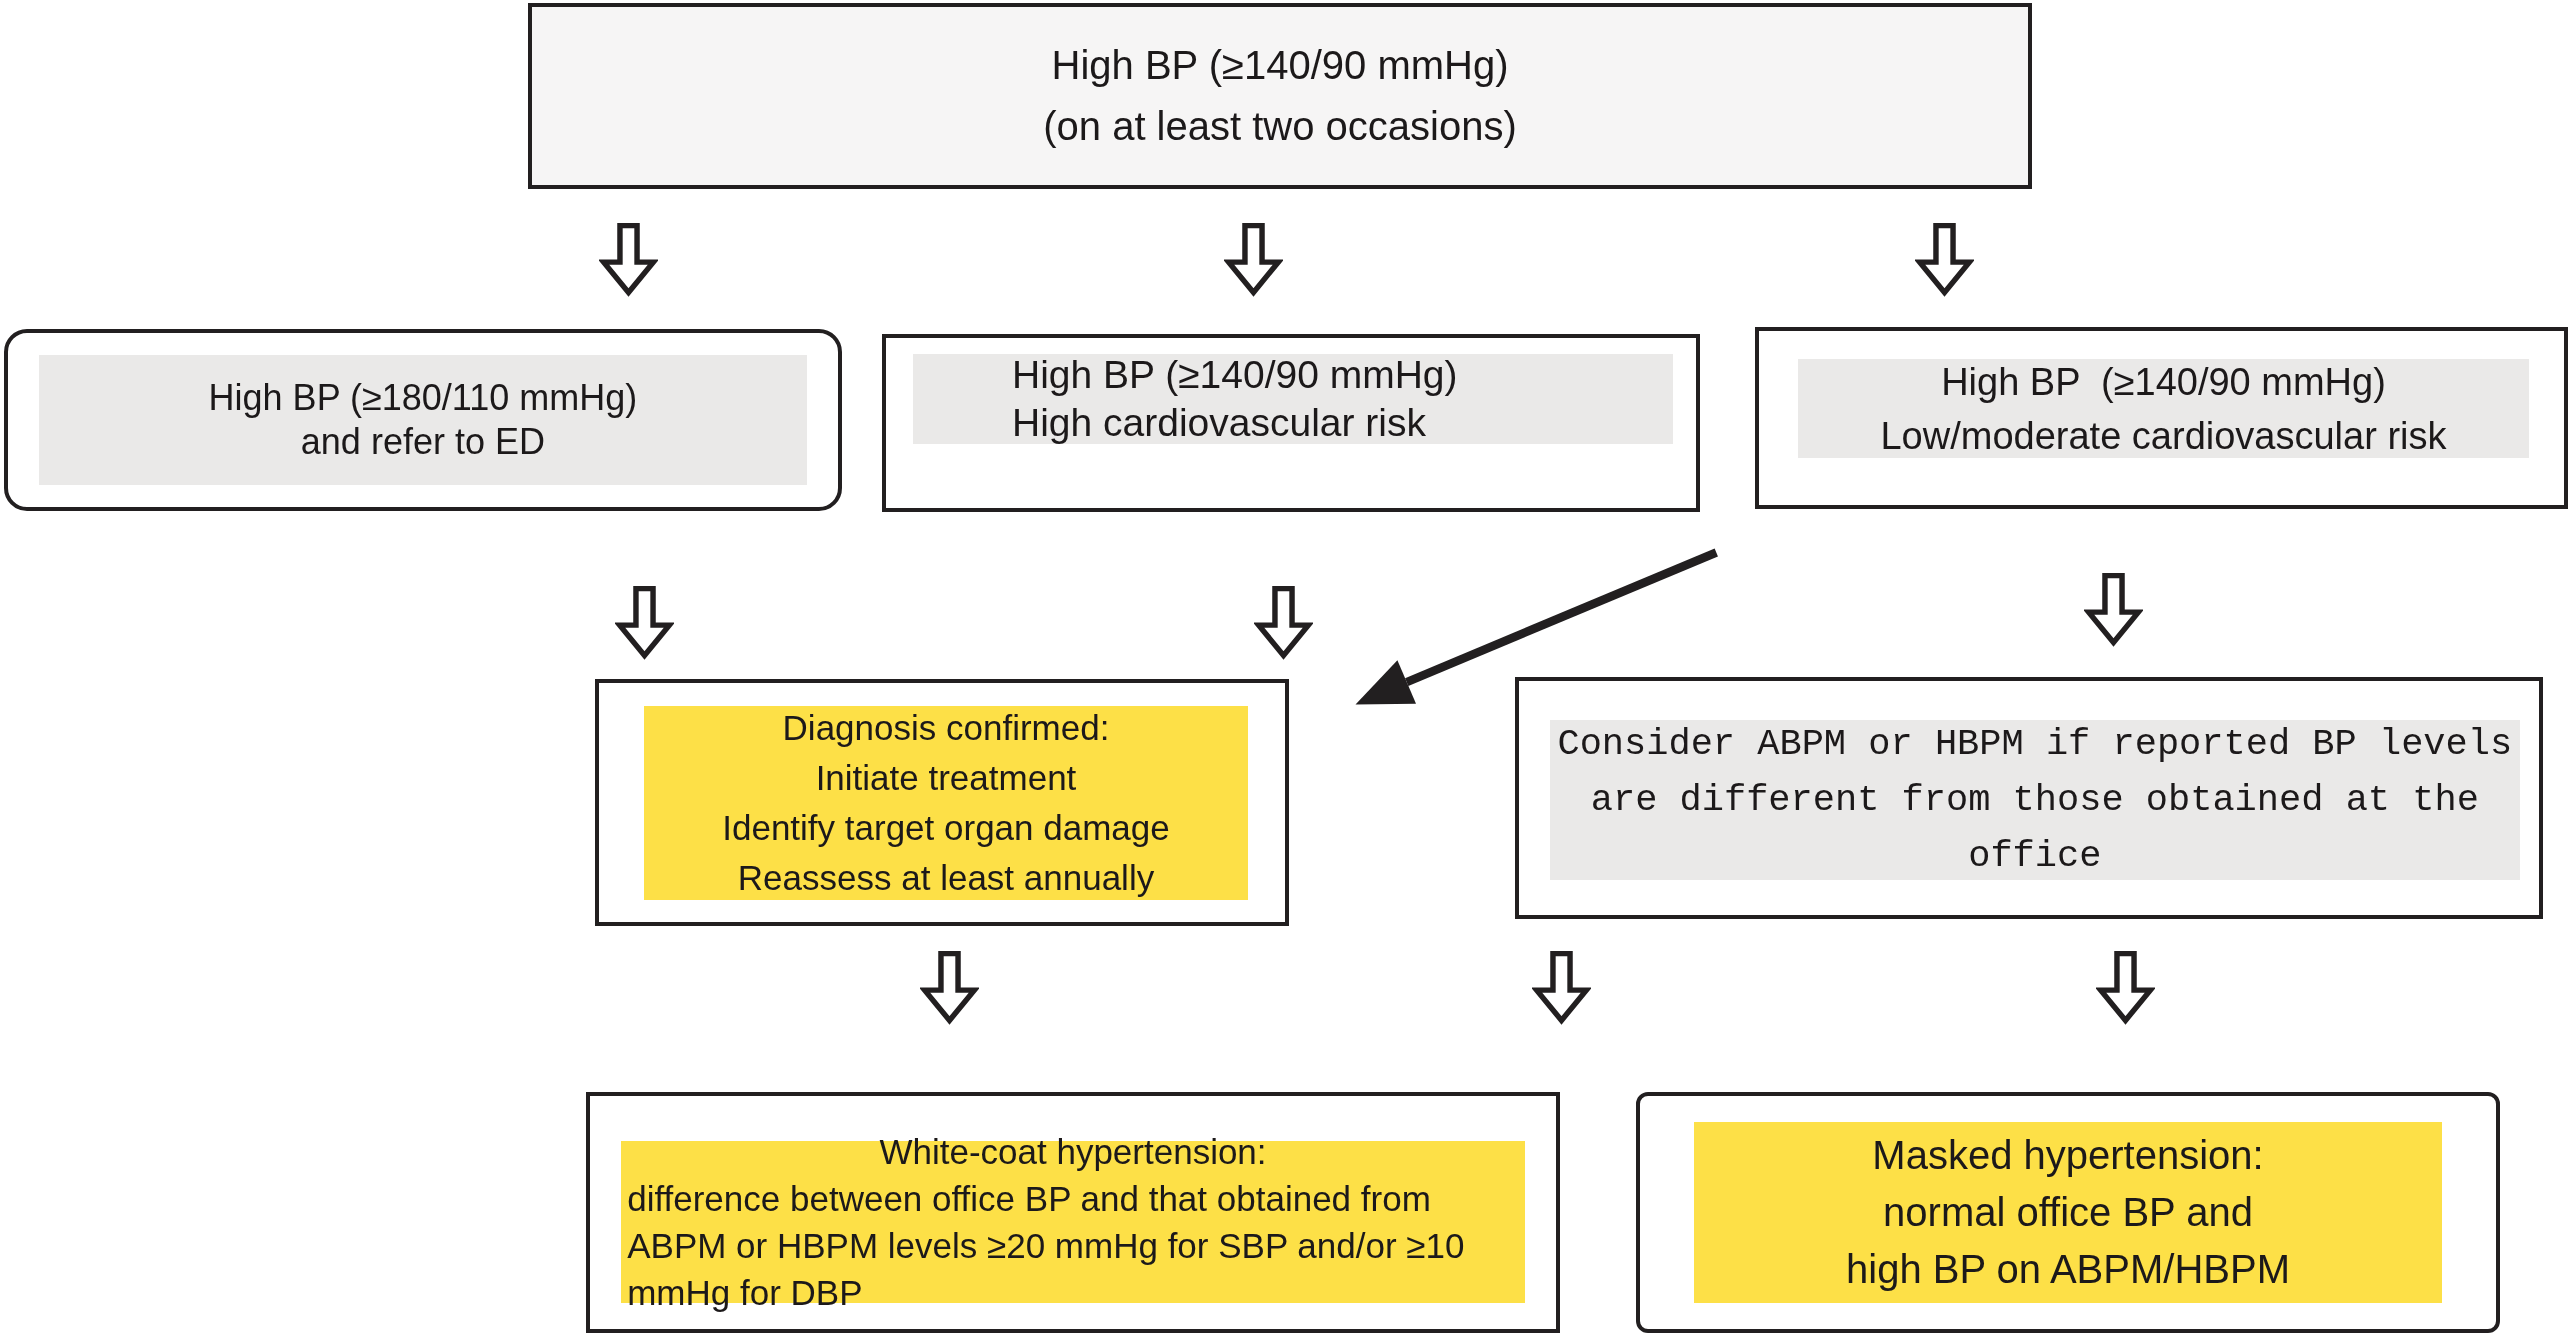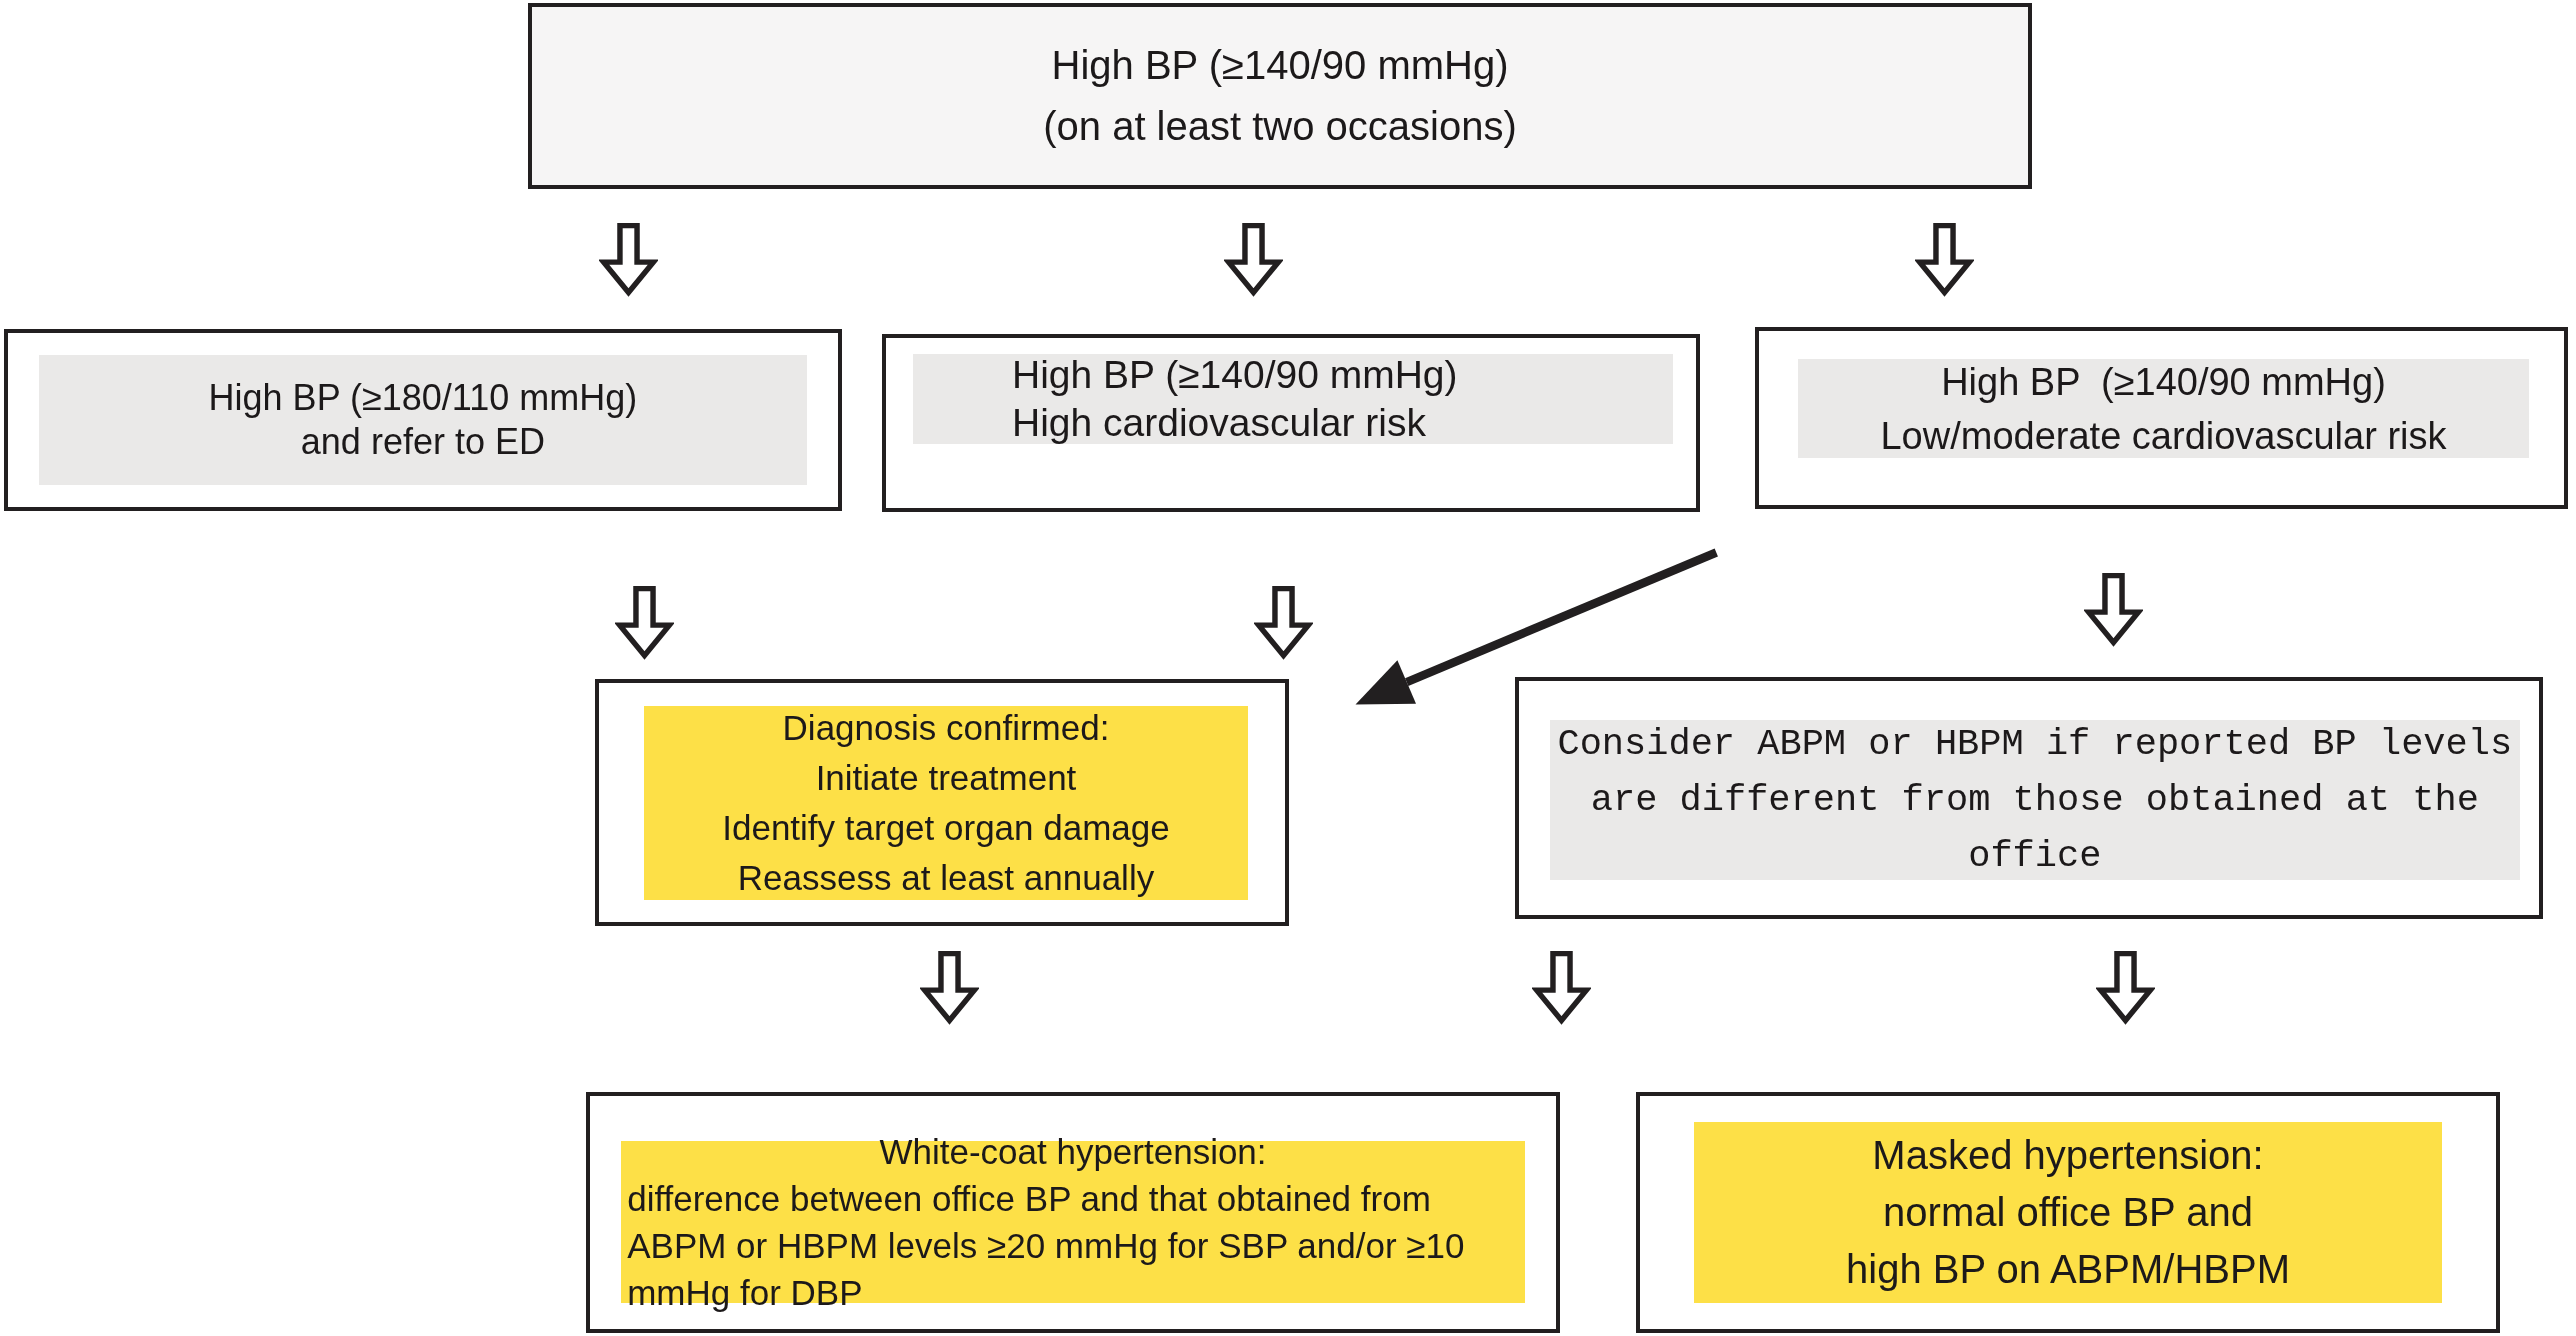--- a/index.html
+++ b/index.html
@@ -32,21 +32,21 @@
   .panel.dark{background:#fde047;}
   .line{white-space:pre-wrap;}
   .c{text-align:center;}
   .l{text-align:left;}
 
   
   #box-screening{left:528px;top:3.1px;width:1504px;height:186px;background:#f6f5f5;}
   #box-screening .txt{font-size:40px;line-height:61px;text-align:center;}
 
   
-  #box-urgency{left:3.9px;top:329px;width:838px;height:182px;}
+  #box-urgency{left:3.9px;top:329px;width:838px;height:182px;border-radius:23px;}
   #box-urgency .panel{left:31px;right:31px;top:22px;bottom:22px;}
   #box-urgency .line{font-size:36px;line-height:44px;}
 
   #box-highrisk{left:882px;top:334px;width:818px;height:178px;}
   #box-highrisk .panel{left:27px;right:23px;top:15.5px;bottom:64px;padding-left:99px;}
   #box-highrisk .line{font-size:39px;line-height:48px;}
 
   #box-lowrisk{left:1755px;top:327px;width:813px;height:182px;}
   #box-lowrisk .panel{left:39px;right:35px;top:28px;bottom:47px;}
   #box-lowrisk .line{font-size:38px;line-height:54px;}
@@ -58,21 +58,21 @@
 
   #box-consider{left:1515px;top:677px;width:1028px;height:242px;font-family:Liberation Mono, monospace;}
   #box-consider .panel{left:31px;right:19.4px;top:39px;bottom:35px;}
   #box-consider .line{font-size:37px;line-height:56px;}
 
   
   #box-whitecoat{left:586px;top:1092px;width:974px;height:241px;}
   #box-whitecoat .panel{left:31px;right:31px;top:26px;bottom:26px;padding:0 6.2px;margin-top:19px;}
   #box-whitecoat .line{font-size:35px;line-height:47px;}
 
-  #box-masked{left:1636px;top:1092px;width:864px;height:241px;}
+  #box-masked{left:1636px;top:1092px;width:864px;height:241px;border-radius:12px;}
   #box-masked .panel{left:54px;right:54px;top:26px;bottom:26px;}
   #box-masked .line{font-size:40px;line-height:57px;}
 
   .block-arrow{position:absolute;width:59px;height:78px;}
   #arrow-overlay{position:absolute;left:0;top:0;width:2576px;height:1337px;pointer-events:none;}
 </style>
 </head>
 <body>
 
 <div class="canvas">

